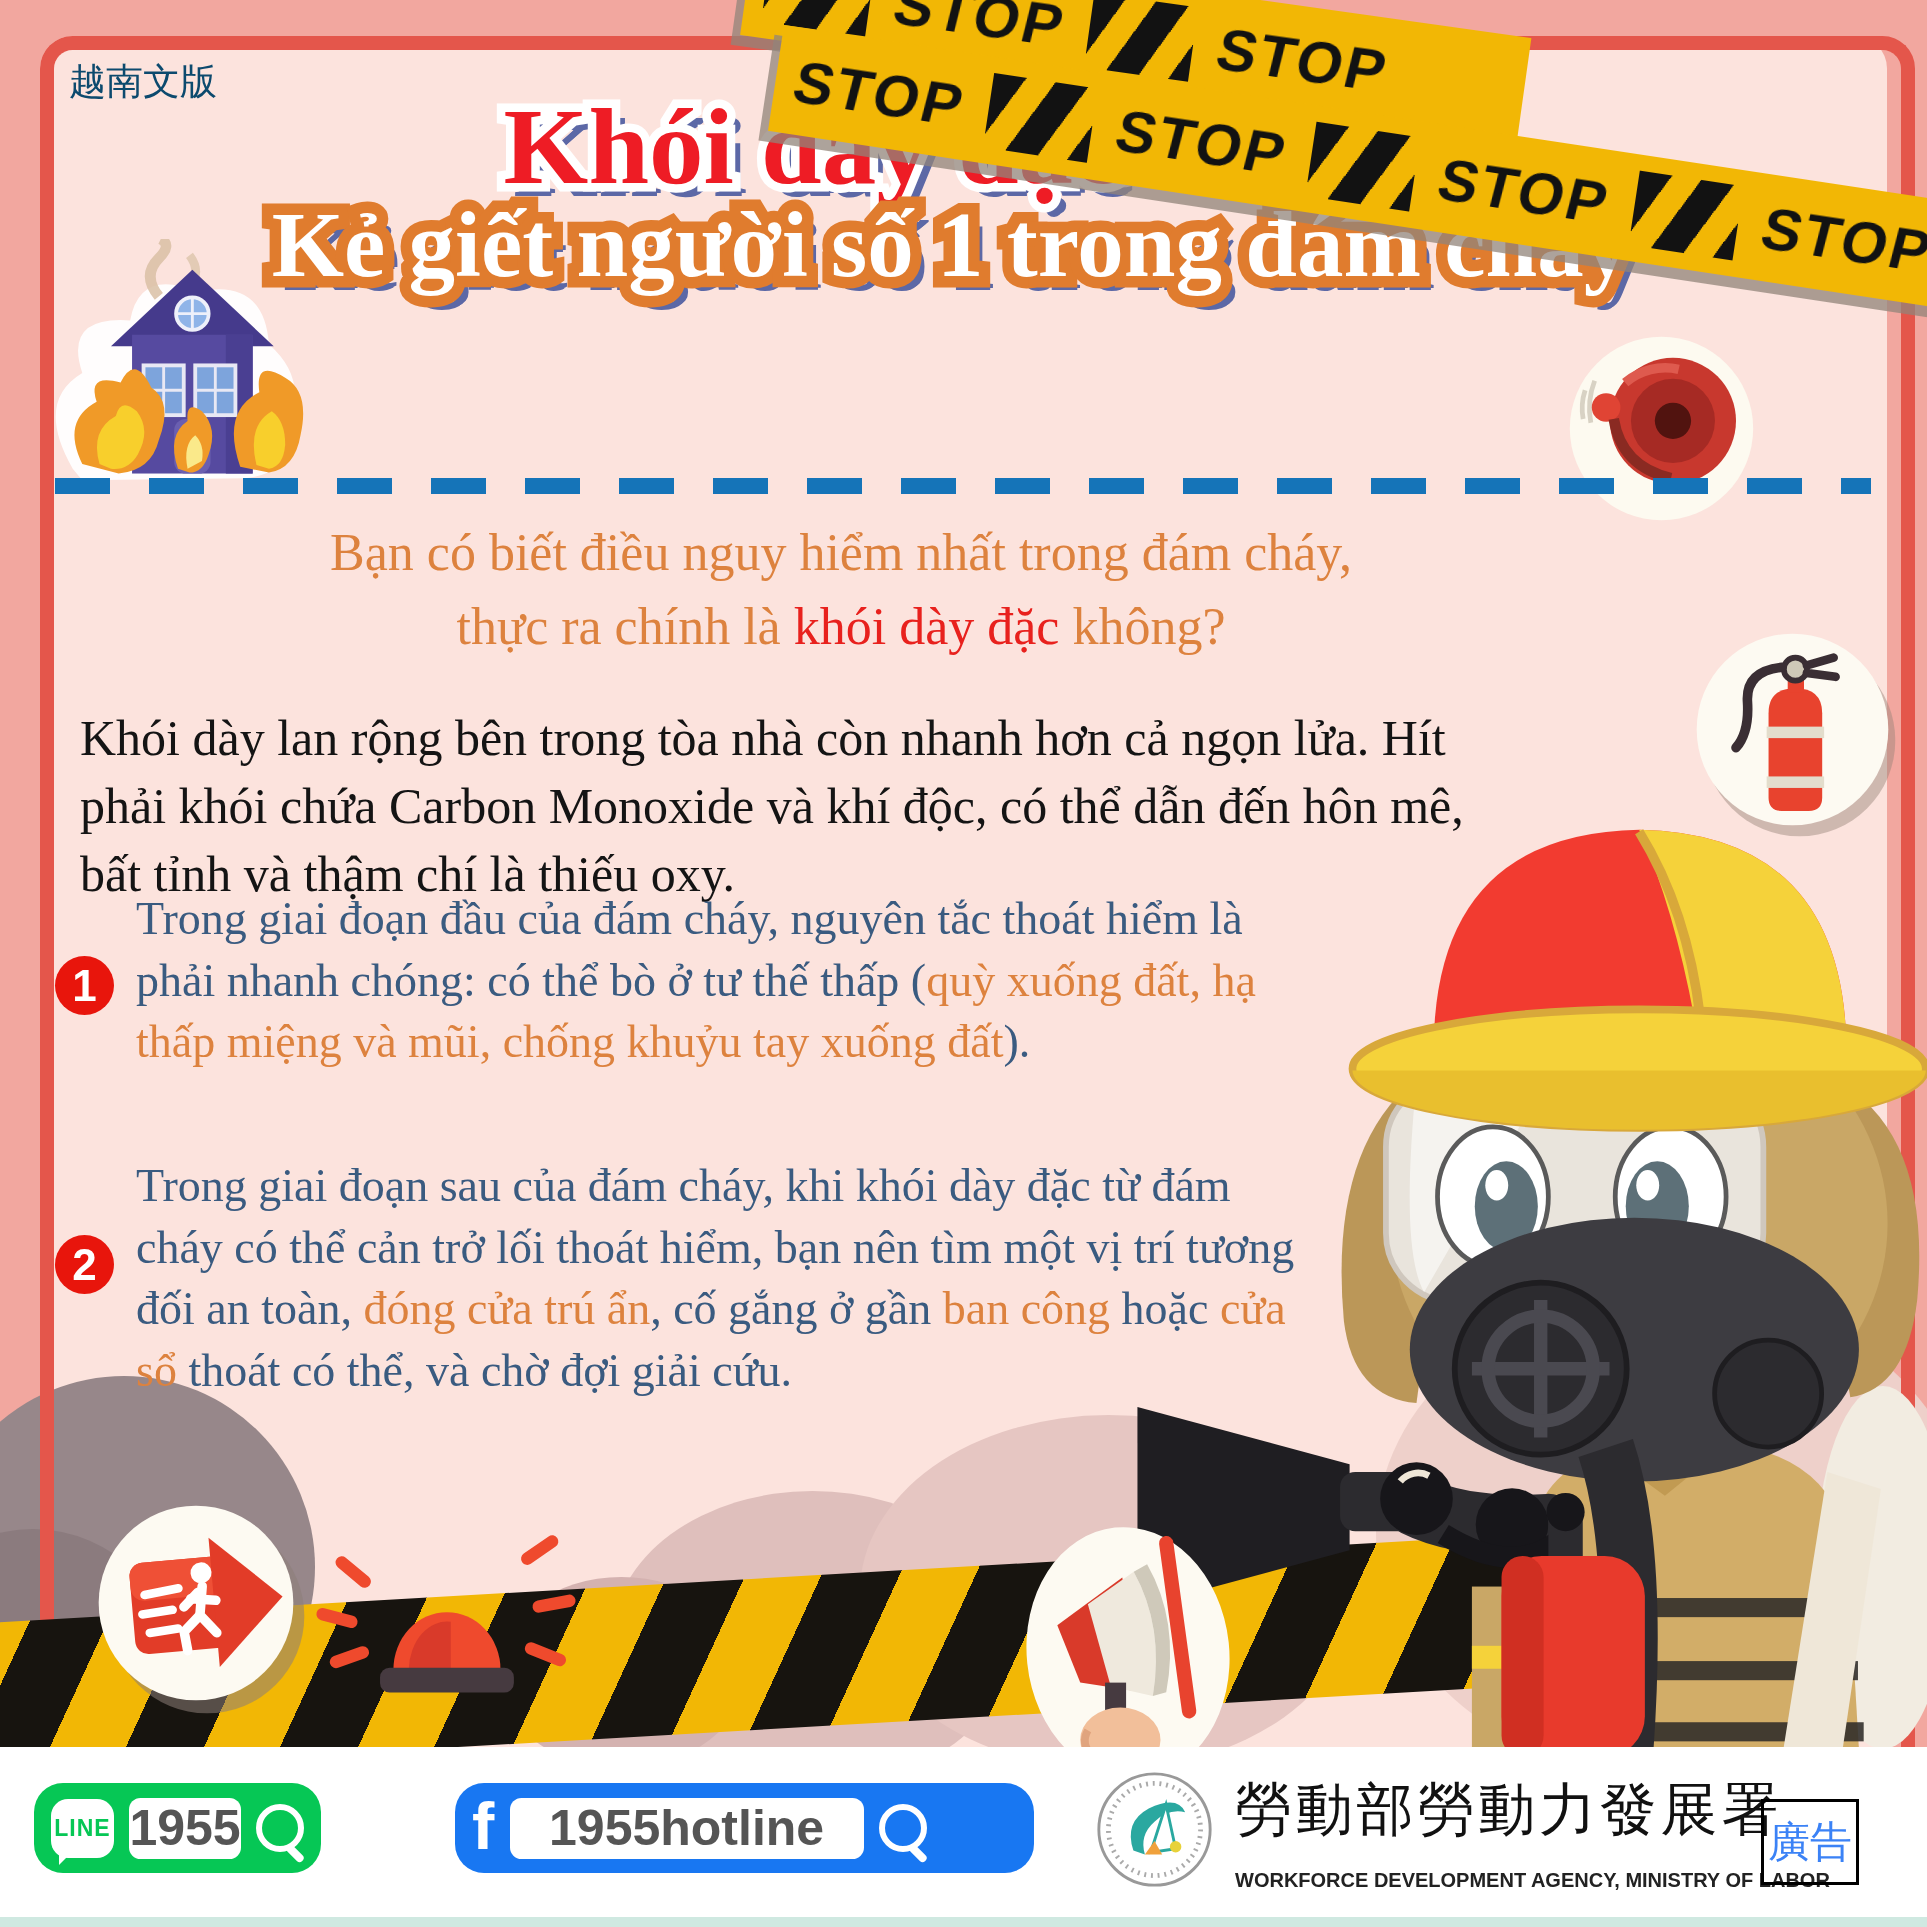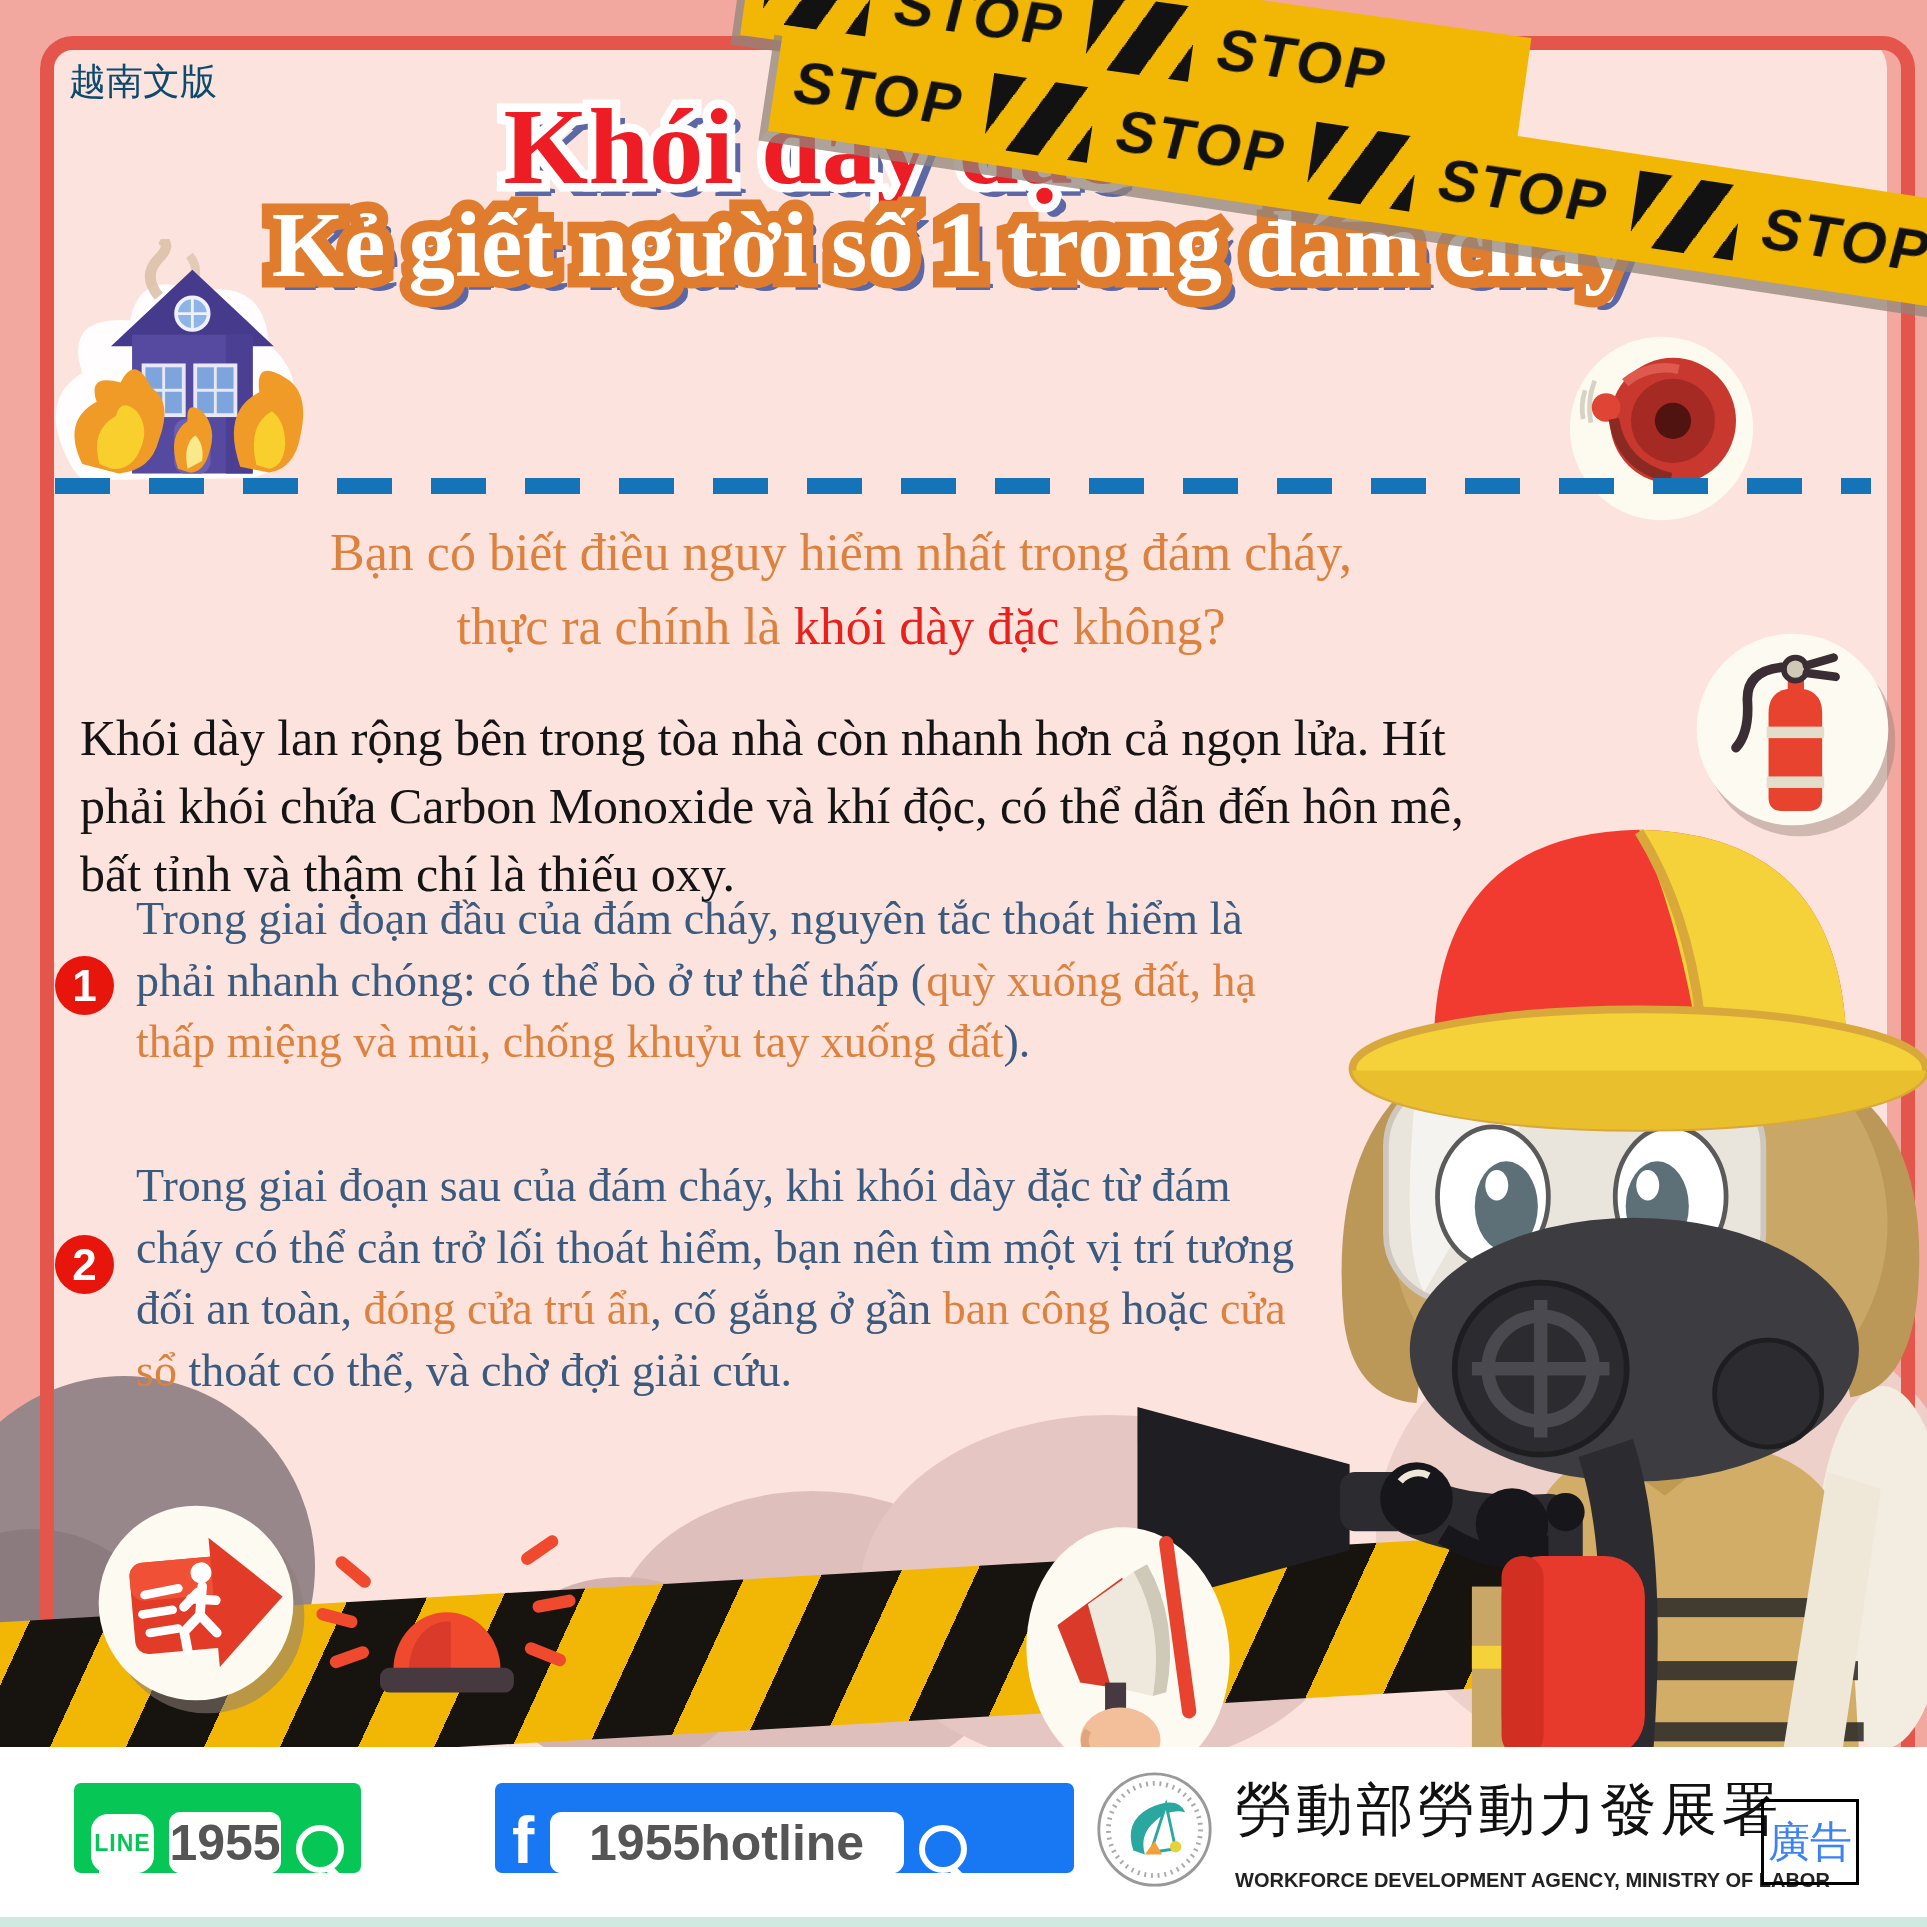--- a/index.html
+++ b/index.html
@@ -63,22 +63,22 @@
   .cloud{border-radius:50%;z-index:2;}
 
   
   .stripe{left:-48px;top:1625px;width:2122px;height:151px;z-index:5;
      transform:rotate(-3.3deg);transform-origin:left top;
      background:repeating-linear-gradient(118deg,#f2b705 0 69px,#17140f 69px 140px);}
 
   
   .footer{left:0;top:1747px;width:1927px;height:180px;background:#fff;z-index:8;
           font-family:"Liberation Sans",sans-serif;}
-  .sbtn{position:absolute;top:36px;height:90px;border-radius:7px;display:flex;
-        align-items:flex-end;gap:15.3px;padding:0 17px;box-sizing:border-box;margin-left:40px;}
+  .sbtn{position:absolute;top:36px;height:90px;border-radius:29px;display:flex;
+        align-items:center;gap:15.3px;padding:0 17px;box-sizing:border-box;}
   .line-btn{left:34px;width:287px;background:#06c755;}
   .fb-btn{left:455px;width:579px;background:#1877f2;}
   .sbox{background:#fff;border-radius:11.5px;height:61px;display:flex;align-items:center;
         justify-content:center;color:#555;font-weight:700;font-size:50px;}
   .mag{width:36px;height:36px;border:6.7px solid #fff;border-radius:50%;position:relative;flex:0 0 auto;}
   .mag::after{content:"";position:absolute;width:7.6px;height:21px;background:#fff;
         left:29px;top:32.5px;transform:rotate(-45deg);border-radius:3.8px;}
   .line-bubble{width:63px;height:59px;background:#fff;border-radius:17px;position:relative;
         display:flex;align-items:center;justify-content:center;flex:0 0 auto;}
   .line-bubble::after{content:"";position:absolute;left:7.6px;bottom:-7.6px;

